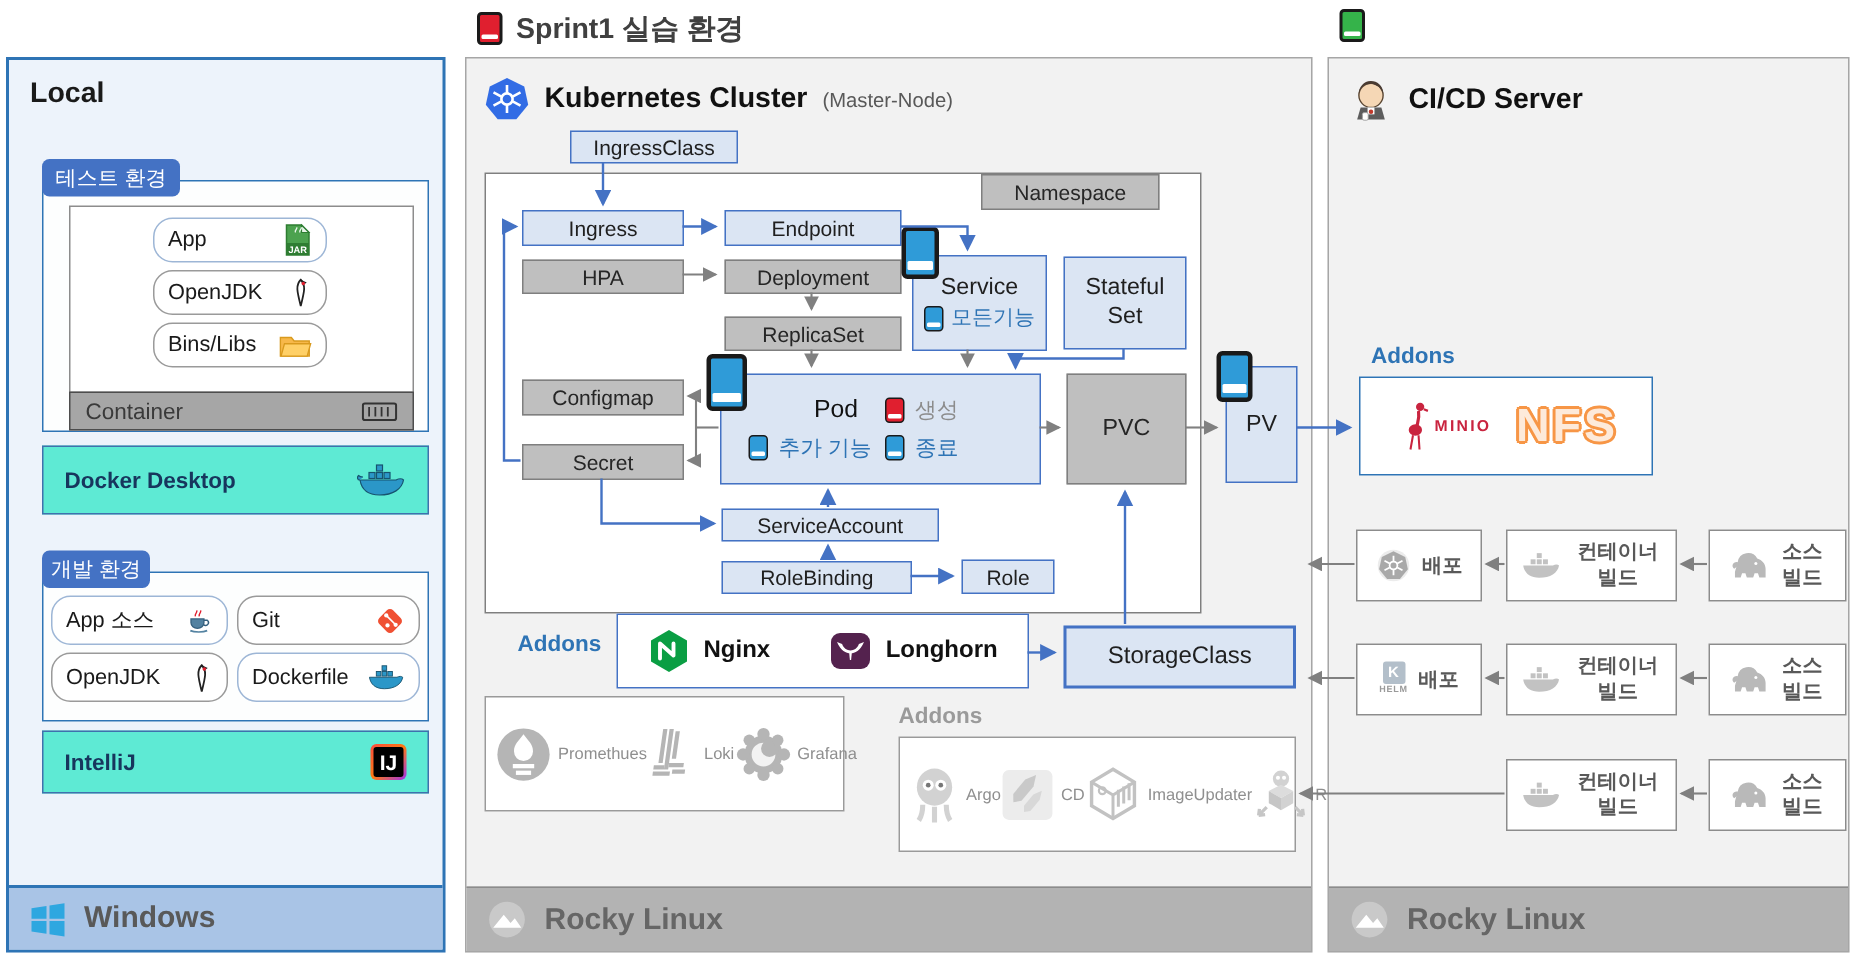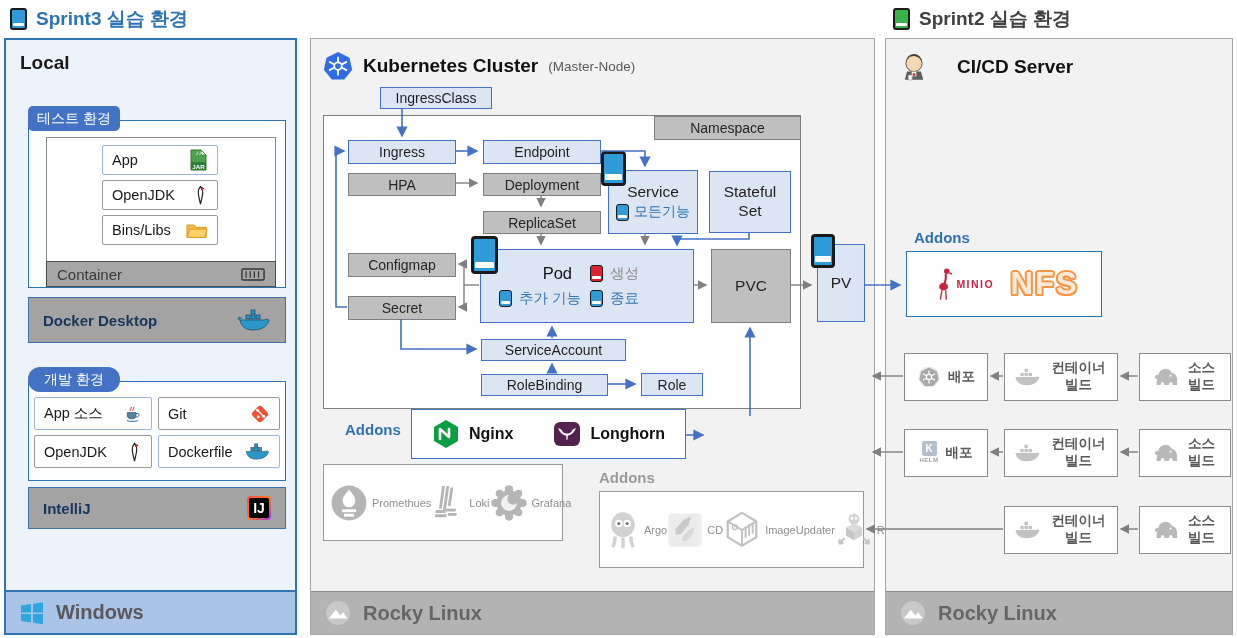--- a/index.html
+++ b/index.html
@@ -25,24 +25,24 @@
   .corner-book{position:absolute;z-index:8;}
   
   .node{position:absolute;box-sizing:border-box;display:flex;align-items:center;justify-content:center;text-align:center;font-size:14px;color:#1f1f1f;background:#dbe5f3;border:1.6px solid #4472c4;}
   .gnode{background:#bfbfbf;border:1.1px solid #7f7f7f;color:#262626;}
   .wbox{position:absolute;box-sizing:border-box;background:#fff;border:1.2px solid #7f7f7f;}
   .note-blue{color:#2e74b5;}
   .note-gray{color:#8c8c8c;}
   
   .env-badge{position:absolute;box-sizing:border-box;background:#4472c4;color:#fff;border-radius:5px;font-size:14px;display:flex;align-items:center;justify-content:center;z-index:4;}
   .blue-frame{position:absolute;box-sizing:border-box;background:#fdfefe;border:1.6px solid #2e74b5;}
-  .btn{position:absolute;box-sizing:border-box;background:#fff;border:1.4px solid #9db6d6;border-radius:2px;display:flex;align-items:center;justify-content:space-between;padding:0 9px;font-size:14.5px;color:#1a1a1a;}
+  .btn{position:absolute;box-sizing:border-box;background:#fff;border:1.4px solid #9db6d6;border-radius:13px;display:flex;align-items:center;justify-content:space-between;padding:0 9px;font-size:14.5px;color:#1a1a1a;}
   .btn.gray-bd{border-color:#9a9a9a;}
   .bar{position:absolute;box-sizing:border-box;display:flex;align-items:center;justify-content:space-between;padding:0 14px;font-size:15px;font-weight:bold;}
-  .bar-blue{background:#a3a3a3;border:1.2px solid #3f71ad;color:#17365d;}
+  .bar-blue{background:#5eead4;border:1.2px solid #3f71ad;color:#17365d;}
   .os-bar{position:absolute;box-sizing:border-box;left:0;bottom:0;display:flex;align-items:center;gap:12px;padding:0 14px;font-size:20px;font-weight:bold;}
   .os-win{background:#a9c4e6;border-top:2px solid #2e74b5;color:#595959;width:100%;height:43px;}
   .os-rocky{background:#b3b3b3;border-top:1.2px solid #8c8c8c;color:#666;width:100%;height:43px;}
   
   .addons-label-blue{position:absolute;color:#2e74b5;font-size:15px;font-weight:600;}
   .addons-label-gray{position:absolute;color:#9a9a9a;font-size:15px;font-weight:600;}
   .addon-box{position:absolute;box-sizing:border-box;background:#fff;display:flex;align-items:center;justify-content:space-around;padding:4px 6px;}
   .addon-item{display:flex;flex-direction:row;align-items:center;gap:4px;}
   .addon-item .lbl{font-size:11px;color:#8f8f8f;white-space:nowrap;}
   
@@ -53,27 +53,26 @@
   .pod-title{font-size:16.5px;color:#111;justify-content:flex-end;padding-right:18px;}
   svg{display:block;}
   .nfs-text{font-size:31px;font-weight:bold;letter-spacing:2px;color:#fdeada;text-shadow:-2px 0 0 #f79646,2px 0 0 #f79646,0 -2px 0 #f79646,0 2px 0 #f79646,-1.5px -1.5px 0 #f79646,1.5px -1.5px 0 #f79646,-1.5px 1.5px 0 #f79646,1.5px 1.5px 0 #f79646;}
   .minio-word{font-size:10.5px;font-weight:bold;color:#c9243f;letter-spacing:1.5px;}
 </style>
 </head>
 <body>
 
 <div id="canvas">
 
-  <div class="hdr hdr-blue" style="left:10px;">
-    <span class="book hd bk-blue"></span>
-    <span>Sprint3 실습 환경</span>
+  <div class="hdr hdr-dark" style="left:318px;">
+    <span class="book hd bk-red"></span>
+    <span>Sprint1 실습 환경</span>
   </div>
   <div class="hdr hdr-dark" style="left:893px;">
     <span class="book hd bk-green"></span>
-    <span>Sprint2 실습 환경</span>
   </div>
 
   <div class="panel panel-blue" style="left:4px;width:293px;">
     <div class="a" style="left:14px;top:12px;font-size:19px;font-weight:600;color:#1a1a1a;">Local</div>
 
     <div class="env-badge" style="left:22px;top:66px;width:92px;height:25px;">테스트 환경</div>
     <div class="blue-frame" style="left:22px;top:80px;width:258px;height:168px;"></div>
     <div class="wbox" style="left:40px;top:97px;width:230px;height:150px;border-color:#8c8c8c;"></div>
 
     <div class="btn" style="left:96px;top:105px;width:116px;height:30px;">
@@ -126,21 +125,21 @@
               <rect x="14" y="7" width="4" height="4"></rect>
               <rect x="19" y="7" width="4" height="4"></rect>
               <rect x="14" y="2" width="4" height="4"></rect>
               <path d="M3 12 h24 c2-1 4-1 5 0 c-1 6-7 10-16 10 C8 22 4 18 3 12z"></path>
               <path d="M3 12 c-2 0-2-2-1-3 1 1 2 1 3 1" fill="#2b97c8"></path>
             </g>
           </svg>
         </span>
     </div>
 
-    <div class="env-badge" style="left:22px;top:327px;width:92px;height:25px;border-radius:12px;">개발 환경</div>
+    <div class="env-badge" style="left:22px;top:327px;width:72px;height:25px;">개발 환경</div>
     <div class="blue-frame" style="left:22px;top:341px;width:258px;height:100px;"></div>
 
     <div class="btn" style="left:28px;top:357px;width:118px;height:33px;">
       <span>App 소스</span>
       <span>
           <svg width="19" height="19" viewBox="0 0 22 22">
             <path d="M5 10 h10 v3 a5 4.2 0 0 1 -10 0z" fill="#5382a1" stroke="#35607e"></path>
             <path d="M15 11 h2.6 a2 2 0 0 1 -2.8 3.6" fill="none" stroke="#35607e" stroke-width="1.1"></path>
             <path d="M8.5 8 c-1.2-2 1.8-2.6 .9-4.6 M11.5 8 c-1.2-2 1.8-2.6 .9-4.6" stroke="#e01f2f" fill="none" stroke-width="1.1"></path>
             <path d="M4.5 19 c3 1.4 10 1.4 13 0" stroke="#5382a1" fill="none" stroke-width="1.3"></path>
@@ -215,21 +214,21 @@
             <path d="M12 4.5 v4.5 M12 15 v4.5 M4.8 8.5 l4.2 2.2 M15 13.3 l4.2 2.2 M4.8 15.5 l4.2-2.2 M15 10.7 l4.2-2.2" stroke="#fff" stroke-width="1.4"></path>
           </svg>
         </span>
       <span style="font-size:19px;font-weight:bold;color:#111;">Kubernetes Cluster</span>
       <span style="font-size:13.5px;color:#595959;">(Master-Node)</span>
     </div>
 
     <div class="node" style="left:36px;top:48px;width:112px;height:22px;margin-left:33px;">IngressClass</div>
 
     <div class="wbox" style="left:12px;top:76px;width:478px;height:294px;background:#fff;"></div>
-    <div class="node gnode" style="left:343px;top:77px;width:147px;height:24px;text-align:center;">Namespace</div>
+    <div class="node gnode" style="left:343px;top:77px;width:119px;height:24px;text-align:center;">Namespace</div>
 
     <div class="node" style="left:37px;top:101px;width:108px;height:24px;">Ingress</div>
     <div class="node" style="left:172px;top:101px;width:118px;height:24px;">Endpoint</div>
     <div class="node gnode" style="left:37px;top:134px;width:108px;height:23px;">HPA</div>
     <div class="node gnode" style="left:172px;top:134px;width:118px;height:23px;">Deployment</div>
     <div class="node gnode" style="left:172px;top:172px;width:118px;height:23px;">ReplicaSet</div>
 
     <div class="node" style="left:297px;top:131px;width:90px;height:64px;flex-direction:column;gap:2px;">
       <span class="corner-book book lg bk-blue" style="left:-8px;top:-20px;width:25px;height:35px;"></span>
       <span style="font-size:15.5px;">Service</span>
@@ -289,20 +288,21 @@
             <svg width="28" height="26" viewBox="0 0 28 26">
               <rect x="1" y="1" width="26" height="24" rx="6" fill="#54224e"></rect>
               <path d="M5 7 c2.5 6 6 7.5 9 7.5 s6.5-1.5 9-7.5 l-3.4 1.4 c-1.2 3.2-3.3 4.2-5.6 4.2 s-4.4-1-5.6-4.2z" fill="#fff"></path>
               <path d="M13 13 h2 l-.6 6 h-.8z" fill="#fff"></path>
             </svg>
           </span>
         <span style="font-size:16px;font-weight:bold;color:#111;">Longhorn</span>
       </span>
     </div>
 
+    <div class="node" style="left:398px;top:378px;width:155px;height:42px;border-width:2.2px;font-size:16px;">StorageClass</div>
 
     <div class="addons-label-gray" style="left:24px;top:430px;">Addons</div>
     <div class="addon-box" style="left:12px;top:425px;width:240px;height:77px;border:1.1px solid #9a9a9a;">
       <div class="addon-item">
         <span>
             <svg width="38" height="38" viewBox="0 0 24 24">
               <circle cx="12" cy="12" r="11" fill="#b5b5b5"></circle>
               <path d="M12 3.5 c2.2 3 4 4.2 4 7.2 a4 4 0 0 1 -8 0 c0-3 1.8-4.2 4-7.2z" fill="#fff"></path>
               <rect x="7.5" y="16" width="9" height="1.8" fill="#fff"></rect>
               <rect x="8.8" y="18.8" width="6.4" height="1.8" fill="#fff"></rect>
@@ -418,21 +418,21 @@
       <span>
           <svg width="28" height="30" viewBox="0 0 24 26">
             <circle cx="12" cy="10" r="7" fill="#f5d7b5" stroke="#5a4632" stroke-width="0.8"></circle>
             <path d="M5 9 a7 7 0 0 1 14 -.5 l-2.5-3.5 -4-1.8 -4.5.8 -2.2 2.5z" fill="#4a3b32"></path>
             <path d="M6 17 h12 l2 7 H4z" fill="#5d5d5d"></path>
             <path d="M10 17 h4 v4 h-4z" fill="#fff"></path>
             <circle cx="12" cy="19.5" r="1.3" fill="#c0392b"></circle>
             <rect x="7" y="20" width="3.4" height="4.4" rx="1" fill="#fff" stroke="#999" stroke-width="0.5"></rect>
           </svg>
         </span>
-      <span style="font-size:19px;font-weight:bold;color:#111;margin-left:18px;">CI/CD Server</span>
+      <span style="font-size:19px;font-weight:bold;color:#111;">CI/CD Server</span>
     </div>
 
     <div class="addons-label-blue" style="left:28px;top:190px;">Addons</div>
     <div class="addon-box" style="left:20px;top:212px;width:196px;height:66px;border:1.3px solid #2e74b5;justify-content:space-evenly;">
       <div class="addon-item" style="gap:1px;">
         <span>
             <svg width="26" height="36" viewBox="0 0 24 34">
               <circle cx="16.5" cy="5" r="2.6" fill="#c9243f"></circle>
               <path d="M18.8 6.5 l2.6 1" stroke="#c9243f" stroke-width="1.4"></path>
               <path d="M15.5 7.5 c.6 4 -.4 6.5 -1 9.5" stroke="#c9243f" stroke-width="2" fill="none"></path>

